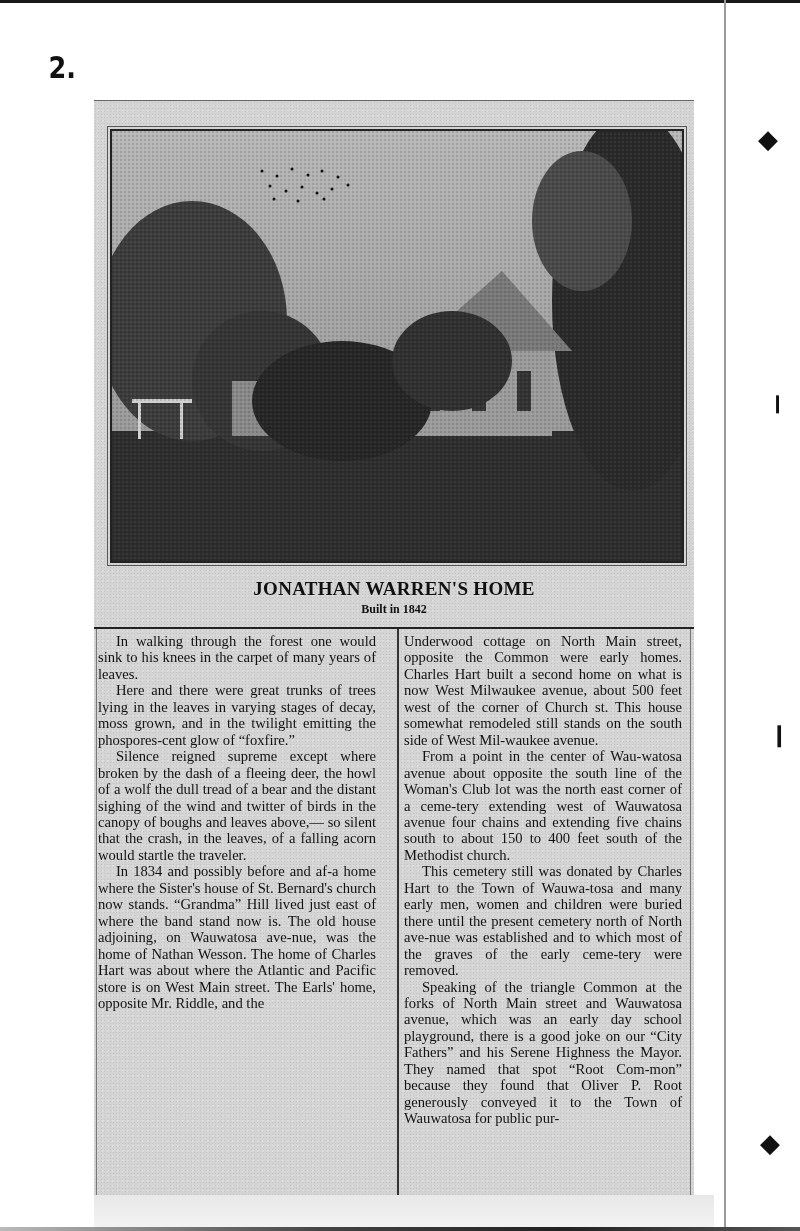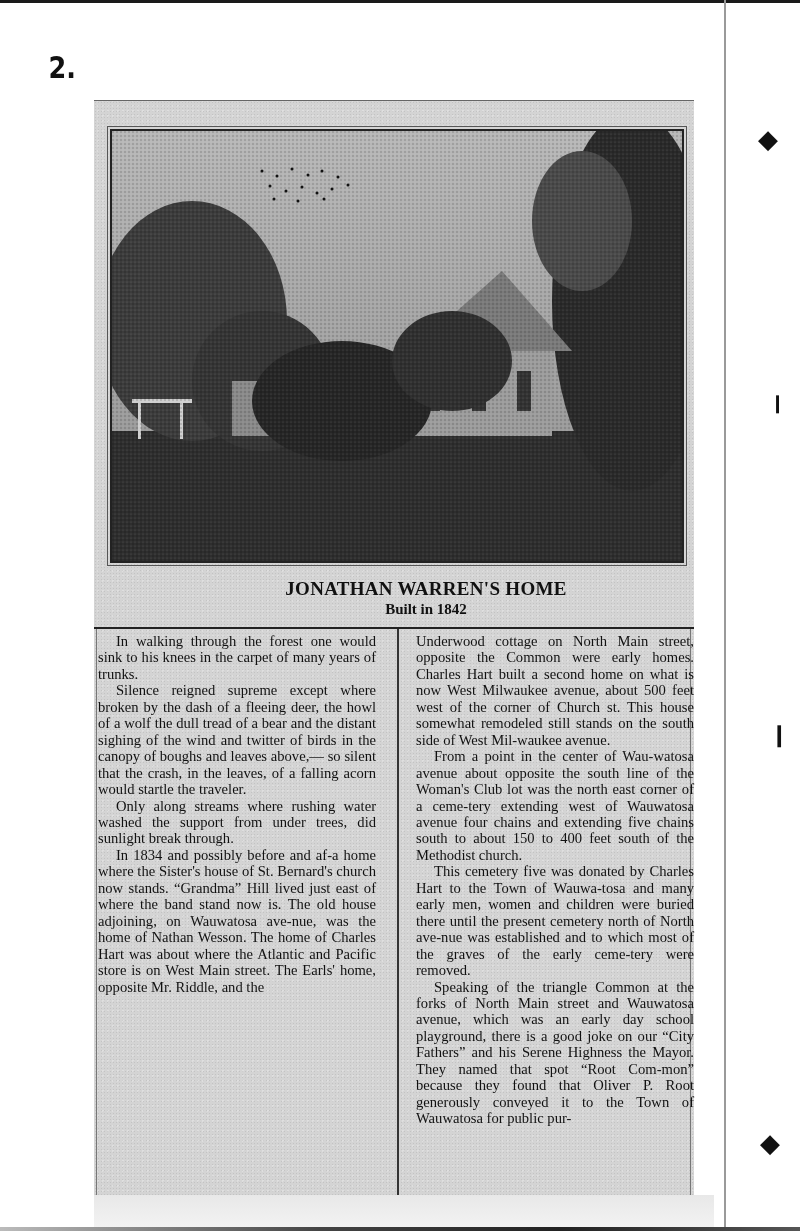--- a/index.html
+++ b/index.html
@@ -32,32 +32,32 @@
     background: linear-gradient(#e8e8e8, #f4f4f4);
   }
   .photo-frame {
     position: absolute; left: 16px; top: 28px; width: 570px; height: 430px;
     border: 2px solid #222; outline: 1px solid #555; outline-offset: 2px;
     overflow: hidden;
   }
   .photo-frame svg { display: block; }
   .caption {
     position: absolute; left: 0; top: 478px; width: 600px; text-align: center; color: #111;
-    font-family: "Liberation Serif", "DejaVu Serif", serif; font-weight: bold; padding-left: 32px;
+    font-family: "Liberation Serif", "DejaVu Serif", serif; font-weight: bold;
   }
   .caption .title { font-size: 19px; letter-spacing: 0.3px; line-height: 20px; }
-  .caption .subtitle { font-size: 15px; line-height: 20px; }
+  .caption .subtitle { font-size: 12px; line-height: 20px; }
   .rule { position: absolute; left: 0; top: 526px; width: 600px; height: 2px; background: #222; }
   .col {
     position: absolute; top: 532px; width: 278px;
     font-family: "Liberation Serif", "DejaVu Serif", serif; font-size: 14.6px; line-height: 16.45px;
     color: #111; text-align: justify;
   }
   .col-left { left: 4px; }
-  .col-right { left: 322px; }
+  .col-right { left: 310px; }
   .col-divider { position: absolute; left: 303px; top: 528px; width: 2px; height: 570px; background: #333; }
   .left-rule { position: absolute; left: 2px; top: 528px; width: 1px; height: 570px; background: #777; }
   .right-rule { position: absolute; left: 596px; top: 528px; width: 1px; height: 570px; background: #777; }
   .para { margin: 0; text-indent: 18px; }
   .para.cont { text-indent: 0; }
   .margin-mark { position: absolute; color: #111; }
 </style>
 </head>
 <body>
 
@@ -131,30 +131,30 @@
     <div class="title">JONATHAN WARREN'S HOME</div>
     <div class="subtitle">Built in 1842</div>
   </div>
 
   <div class="rule"></div>
   <div class="left-rule"></div>
   <div class="col-divider"></div>
   <div class="right-rule"></div>
 
   <div class="col col-left">
-    <p class="para">In walking through the forest one would sink to his knees in the carpet of many years of trunks.</p>
+    <p class="para">In walking through the forest one would sink to his knees in the carpet of many years of leaves.</p>
+    <p class="para">Here and there were great trunks of trees lying in the leaves in varying stages of decay, moss grown, and in the twilight emitting the phospores-cent glow of “foxfire.”</p>
     <p class="para">Silence reigned supreme except where broken by the dash of a fleeing deer, the howl of a wolf the dull tread of a bear and the distant sighing of the wind and twitter of birds in the canopy of boughs and leaves above,— so silent that the crash, in the leaves, of a falling acorn would startle the traveler.</p>
-    <p class="para">Only along streams where rushing water washed the support from under trees, did sunlight break through.</p>
     <p class="para">In 1834 and possibly before and af-a home where the Sister's house of St. Bernard's church now stands. “Grandma” Hill lived just east of where the band stand now is. The old house adjoining, on Wauwatosa ave-nue, was the home of Nathan Wesson. The home of Charles Hart was about where the Atlantic and Pacific store is on West Main street. The Earls' home, opposite Mr. Riddle, and the</p>
   </div>
 
   <div class="col col-right">
     <p class="para cont">Underwood cottage on North Main street, opposite the Common were early homes. Charles Hart built a second home on what is now West Milwaukee avenue, about 500 feet west of the corner of Church st. This house somewhat remodeled still stands on the south side of West Mil-waukee avenue.</p>
     <p class="para">From a point in the center of Wau-watosa avenue about opposite the south line of the Woman's Club lot was the north east corner of a ceme-tery extending west of Wauwatosa avenue four chains and extending five chains south to about 150 to 400 feet south of the Methodist church.</p>
-    <p class="para">This cemetery five was donated by Charles Hart to the Town of Wauwa-tosa and many early men, women and children were buried there until the present cemetery north of North ave-nue was established and to which most of the graves of the early ceme-tery were removed.</p>
+    <p class="para">This cemetery still was donated by Charles Hart to the Town of Wauwa-tosa and many early men, women and children were buried there until the present cemetery north of North ave-nue was established and to which most of the graves of the early ceme-tery were removed.</p>
     <p class="para">Speaking of the triangle Common at the forks of North Main street and Wauwatosa avenue, which was an early day school playground, there is a good joke on our “City Fathers” and his Serene Highness the Mayor. They named that spot “Root Com-mon” because they found that Oliver P. Root generously conveyed it to the Town of Wauwatosa for public pur-</p>
   </div>
 </div>
 
 <div class="clipping-bottom-fade"></div>
 
 <div class="margin-mark" style="left:758px; top:124px; font-size:26px;">◆</div>
 <div class="margin-mark" style="left:770px; top:392px; font-size:18px;">❙</div>
 <div class="margin-mark" style="left:770px; top:722px; font-size:22px;">❙</div>
 <div class="margin-mark" style="left:760px; top:1128px; font-size:26px;">◆</div>

